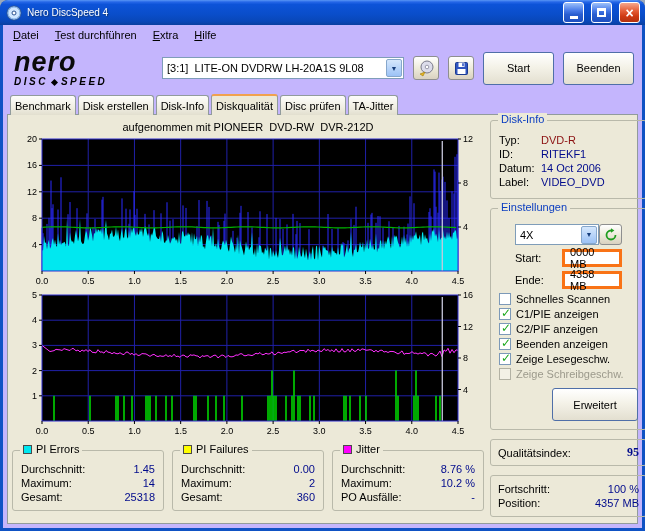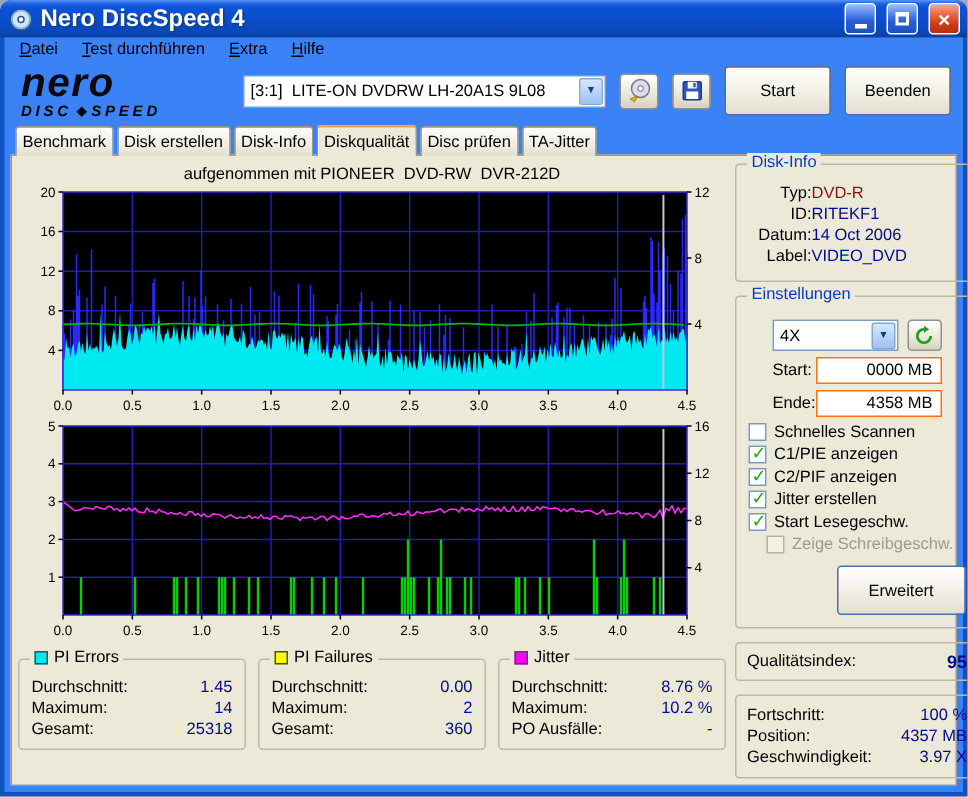--- a/index.html
+++ b/index.html
@@ -4,30 +4,30 @@
 <style>
   * { box-sizing: border-box; margin: 0; padding: 0; }
   html,body { background:#9aa8bb; }
   body { font-family:"Liberation Sans","DejaVu Sans",sans-serif; font-size:11px; color:#000; }
 
   .window { width:645px; height:531px; background:#0f52c4; border-radius:8px 8px 0 0; padding:0 3px 3px; position:relative; overflow:hidden; }
 
   .titlebar { height:25px; margin:0 -3px; border-radius:8px 8px 0 0; padding:0 5px 0 6px;
     background:linear-gradient(180deg,#5a96f5 0%,#2566e8 8%,#0d53d8 18%,#0a4ecb 55%,#0947b9 85%,#0a3f9f 100%);
     display:flex; align-items:center; gap:5px; }
-  .win-title { color:#fff; font-weight:bold; font-size:16px; text-shadow:1px 1px 1px #123a7a; flex:1; }
+  .win-title { color:#fff; font-weight:normal; font-size:10px; text-shadow:1px 1px 1px #123a7a; flex:1; }
   .caption-btn { width:21px; height:21px; border:1px solid #fff; border-radius:3px; margin-left:2px;
     display:grid; place-items:center; cursor:default;
     background:linear-gradient(180deg,#9cc0fa 0%,#477ae8 40%,#2a5ed0 60%,#1d4fc0 100%); }
   .caption-btn.close { background:linear-gradient(180deg,#f5a78d 0%,#e5603a 40%,#cf3a12 70%,#b23210 100%); }
   .glyph-min { width:8px; height:3px; background:#fff; margin-top:10px; }
   .glyph-max { width:9px; height:9px; border:2px solid #fff; border-top-width:3px; }
   .glyph-close { color:#fff; font-weight:bold; font-size:14px; line-height:1; }
 
-  .frame { background:#3b82f6; height:503px; display:flex; flex-direction:column; }
+  .frame { background:#c4b5fd; height:503px; display:flex; flex-direction:column; }
 
   .menubar { height:20px; display:flex; align-items:center; padding:0 2px; }
   .menu-item { padding:2px 8px; }
   .menu-item::first-letter { text-decoration:underline; }
 
   .toolbar { height:46px; display:flex; align-items:center; padding:0 7px; gap:9px; }
   .logo { width:143px; line-height:1; padding-left:4px;font-style:italic; }
   .logo-brand { font-size:27px; font-weight:bold; letter-spacing:1px; color:#0a0a0a; }
   .logo-sub { display:flex; align-items:center; gap:4px; font-size:10px; font-weight:bold; letter-spacing:2.5px; margin-top:1px; }
   .diamond { width:5px; height:5px; background:#000; transform:rotate(45deg); display:inline-block; }
@@ -60,34 +60,34 @@
   .statbox { flex:1; padding:10px 8px 5px; }
   .legend { position:absolute; top:-8px; left:7px; background:#ece9d8; padding:0 3px; display:flex; align-items:center; gap:4px; }
   .legend.blue { color:#0a3cc0; }
   .swatch { width:9px; height:9px; border:1px solid #4a4a4a; display:inline-block; }
   .kv { display:flex; justify-content:space-between; margin:2px 0; }
   .val { color:#000a8c; }
 
   .sidebar { flex:1; display:flex; flex-direction:column; gap:9px; }
   .groupbox { padding:11px 8px 8px; }
   .info-row { display:flex; margin:2px 0; }
-  .info-label { width:42px;text-align:right; }
+  .info-label { width:42px; }
   .set-row { display:flex; align-items:center; justify-content:space-between; margin:4px 16px; }
-  .field { width:84px; height:18px; background:#fff; border:1px solid #f97316; display:flex; align-items:center; justify-content:flex-end; padding:0 5px; }
+  .field { width:60px; height:18px; background:#fff; border:3px solid #f97316; display:flex; align-items:center; justify-content:flex-end; padding:0 5px; }
   .cbrow { display:flex; align-items:center; gap:5px; margin:3px 0; }
   .cb { width:12px; height:12px; background:#fff; border:1px solid #7c99b8; position:relative; flex:none; }
   .cb.checked::after { content:"✓"; position:absolute; left:1px; top:-3px; font-size:12px; font-weight:bold; color:#1ca81c; }
-  .cbrow.disabled { color:#9c9a8c;margin-left:12px; }
+  .cbrow.disabled { color:#9c9a8c; }
   .cbrow.disabled .cb { border-color:#b3b2a4; background:#f3f1e6; }
   .refresh-btn { width:23px; height:21px; border:1px solid #8e8f8f; border-radius:3px;
     background:linear-gradient(180deg,#fff,#ece9d8 55%,#d9d1c0); display:grid; place-items:center; }
   .adv-row { display:flex; justify-content:flex-end; margin-top:8px; }
   .plainbox { padding:5px 7px; }
   .q-row { display:flex; justify-content:space-between; align-items:center; }
-  .q-val { font-weight:bold; font-size:12px; }
+  .q-val { font-weight:bold; font-size:12px;font-family:Liberation Serif, serif; }
 
   svg.chart { display:block; }
 </style>
 </head>
 <body>
 
 <div class="window">
 
   <div class="titlebar">
     <svg width="16" height="16" viewBox="0 0 16 16">
@@ -370,25 +370,25 @@
           <div class="cbrow">
             <span class="cb checked"></span>
             <span>C1/PIE anzeigen</span>
           </div>
           <div class="cbrow">
             <span class="cb checked"></span>
             <span>C2/PIF anzeigen</span>
           </div>
           <div class="cbrow">
             <span class="cb checked"></span>
-            <span>Jitter erstellen</span>
+            <span>Beenden anzeigen</span>
           </div>
           <div class="cbrow">
             <span class="cb checked"></span>
-            <span>Start Lesegeschw.</span>
+            <span>Zeige Lesegeschw.</span>
           </div>
           <div class="cbrow disabled">
             <span class="cb"></span>
             <span>Zeige Schreibgeschw.</span>
           </div>
 
           <div class="adv-row">
             <button class="xp-btn" style="width:86px;">Erweitert</button>
           </div>
         </div>
@@ -400,22 +400,18 @@
 
         <div class="plainbox">
           <div class="kv">
               <span>Fortschritt:</span>
               <span class="val">100 %</span>
             </div>
           <div class="kv">
               <span>Position:</span>
               <span class="val">4357 MB</span>
             </div>
-          <div class="kv">
-              <span>Geschwindigkeit:</span>
-              <span class="val">3.97 X</span>
-            </div>
         </div>
 
       </div>
     </div>
   </div>
 </div>
 
 </body></html>

